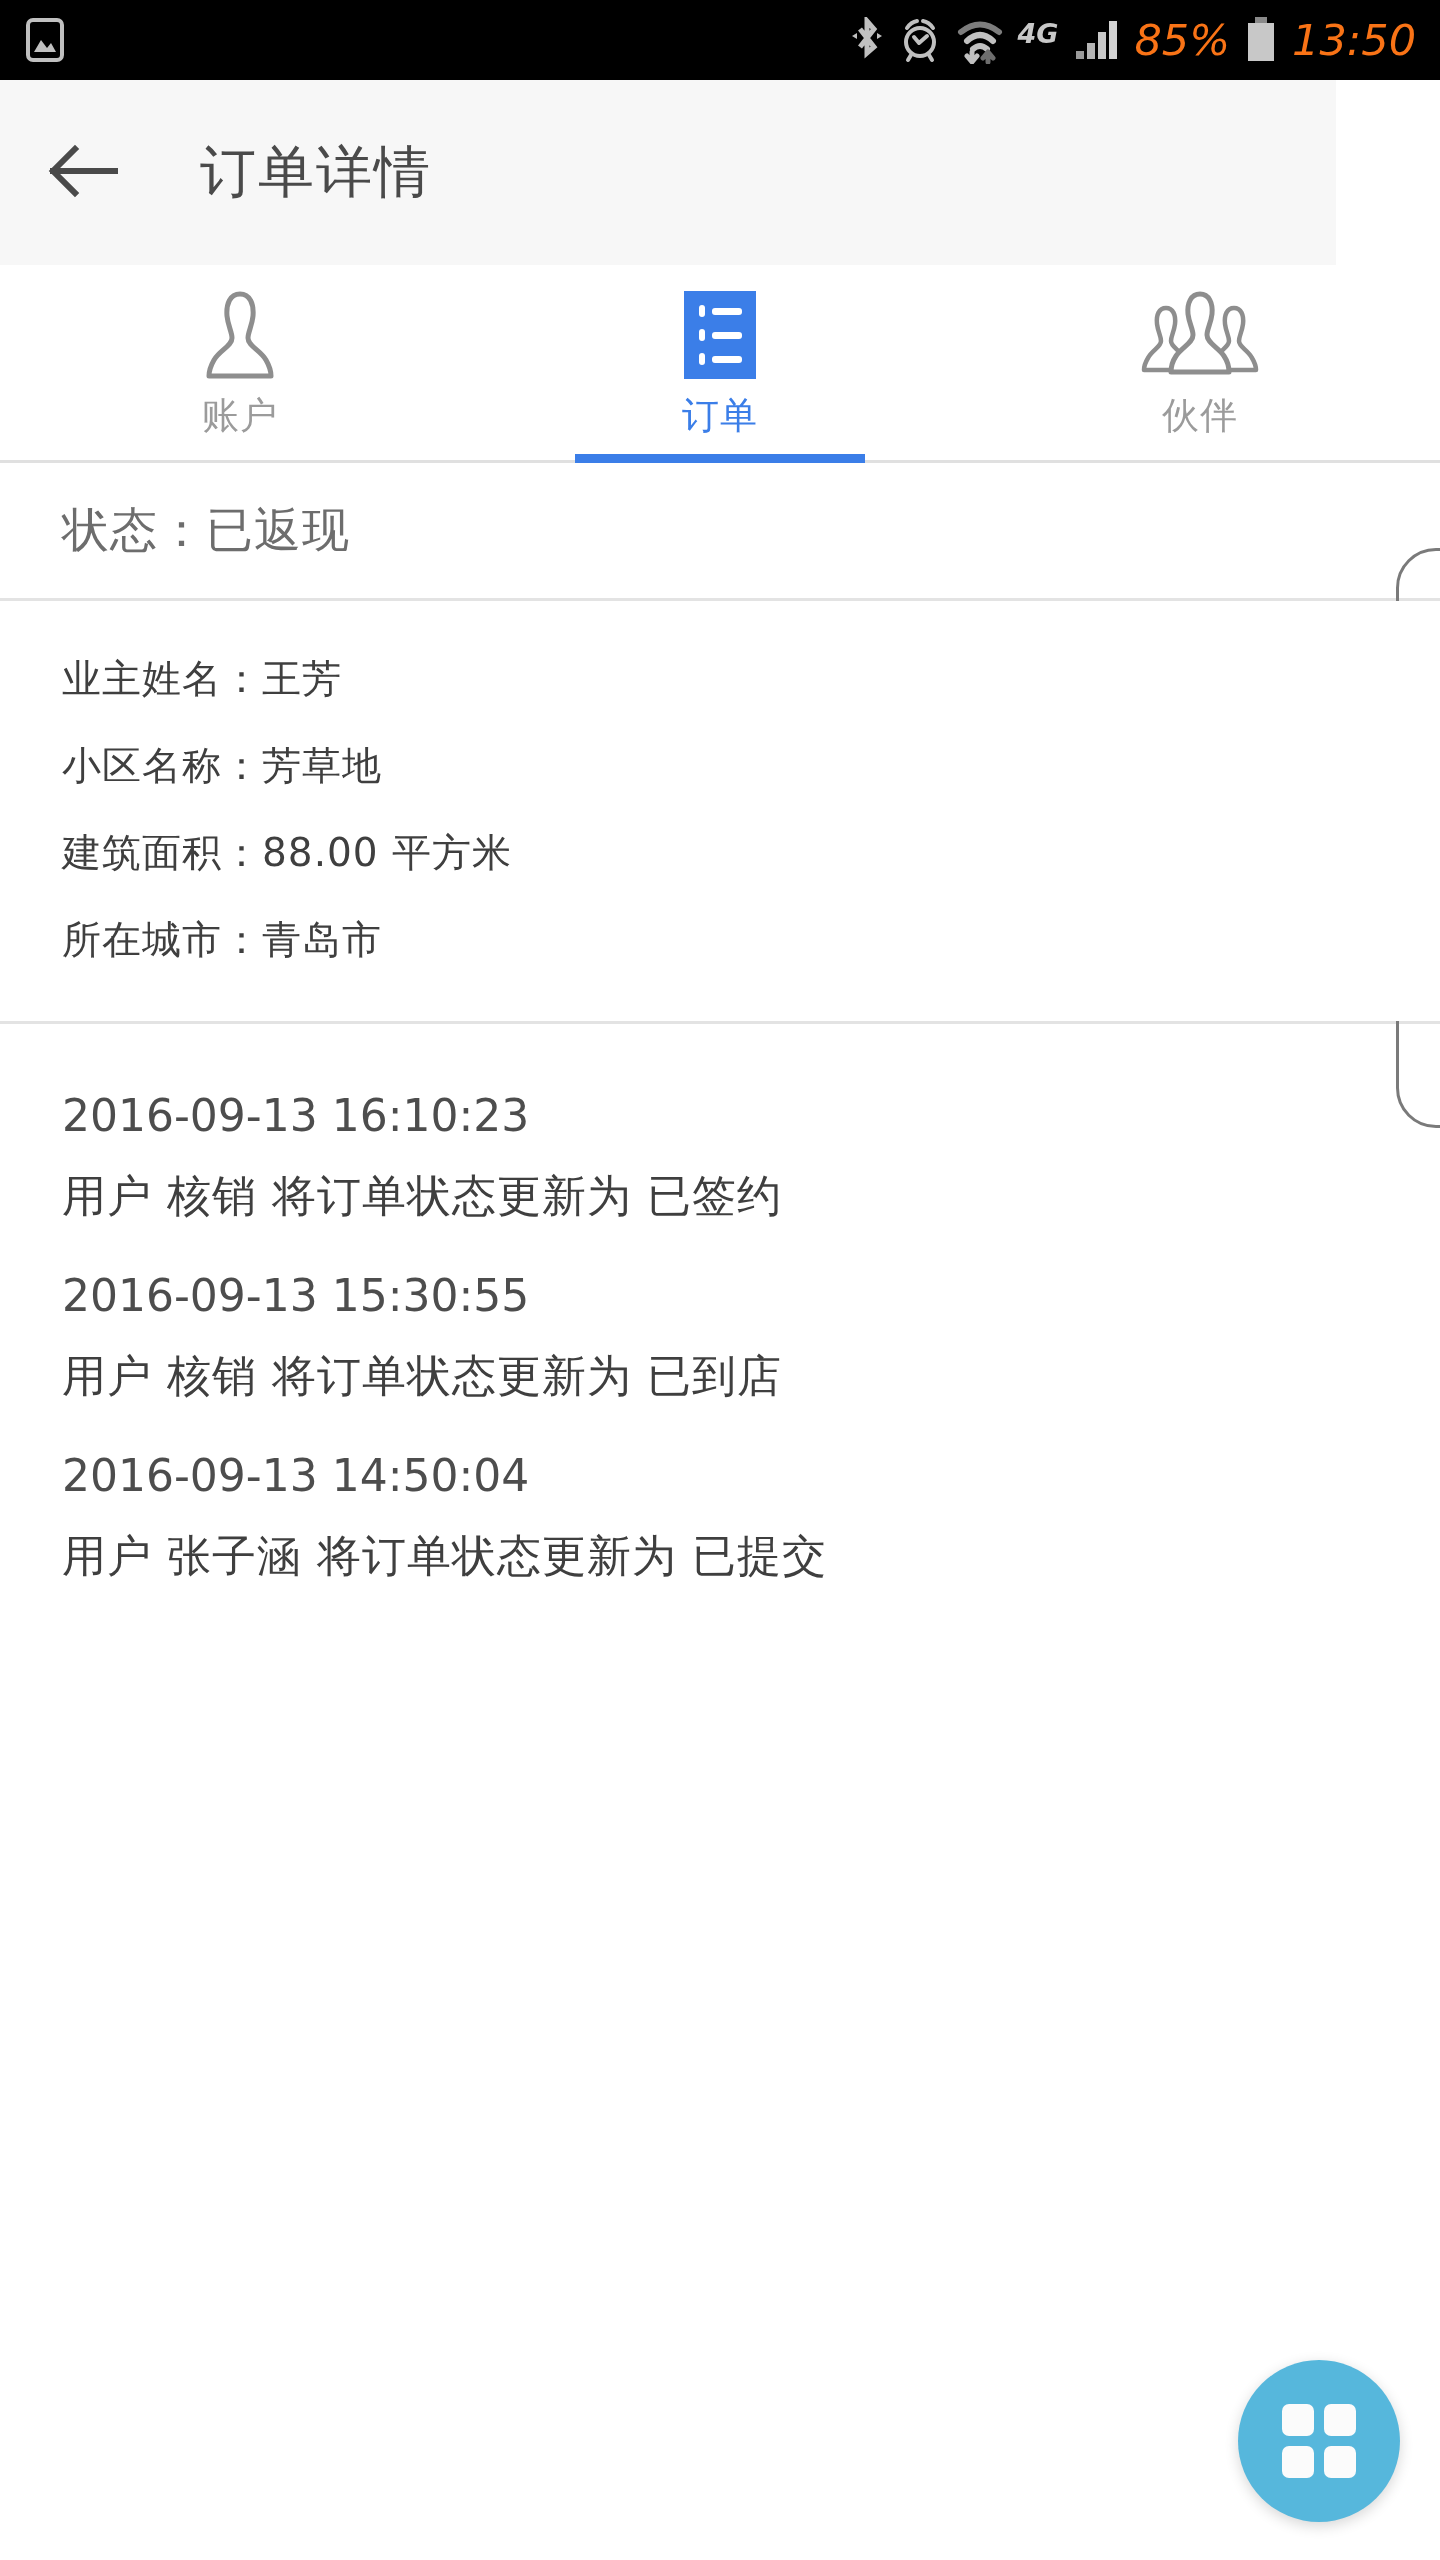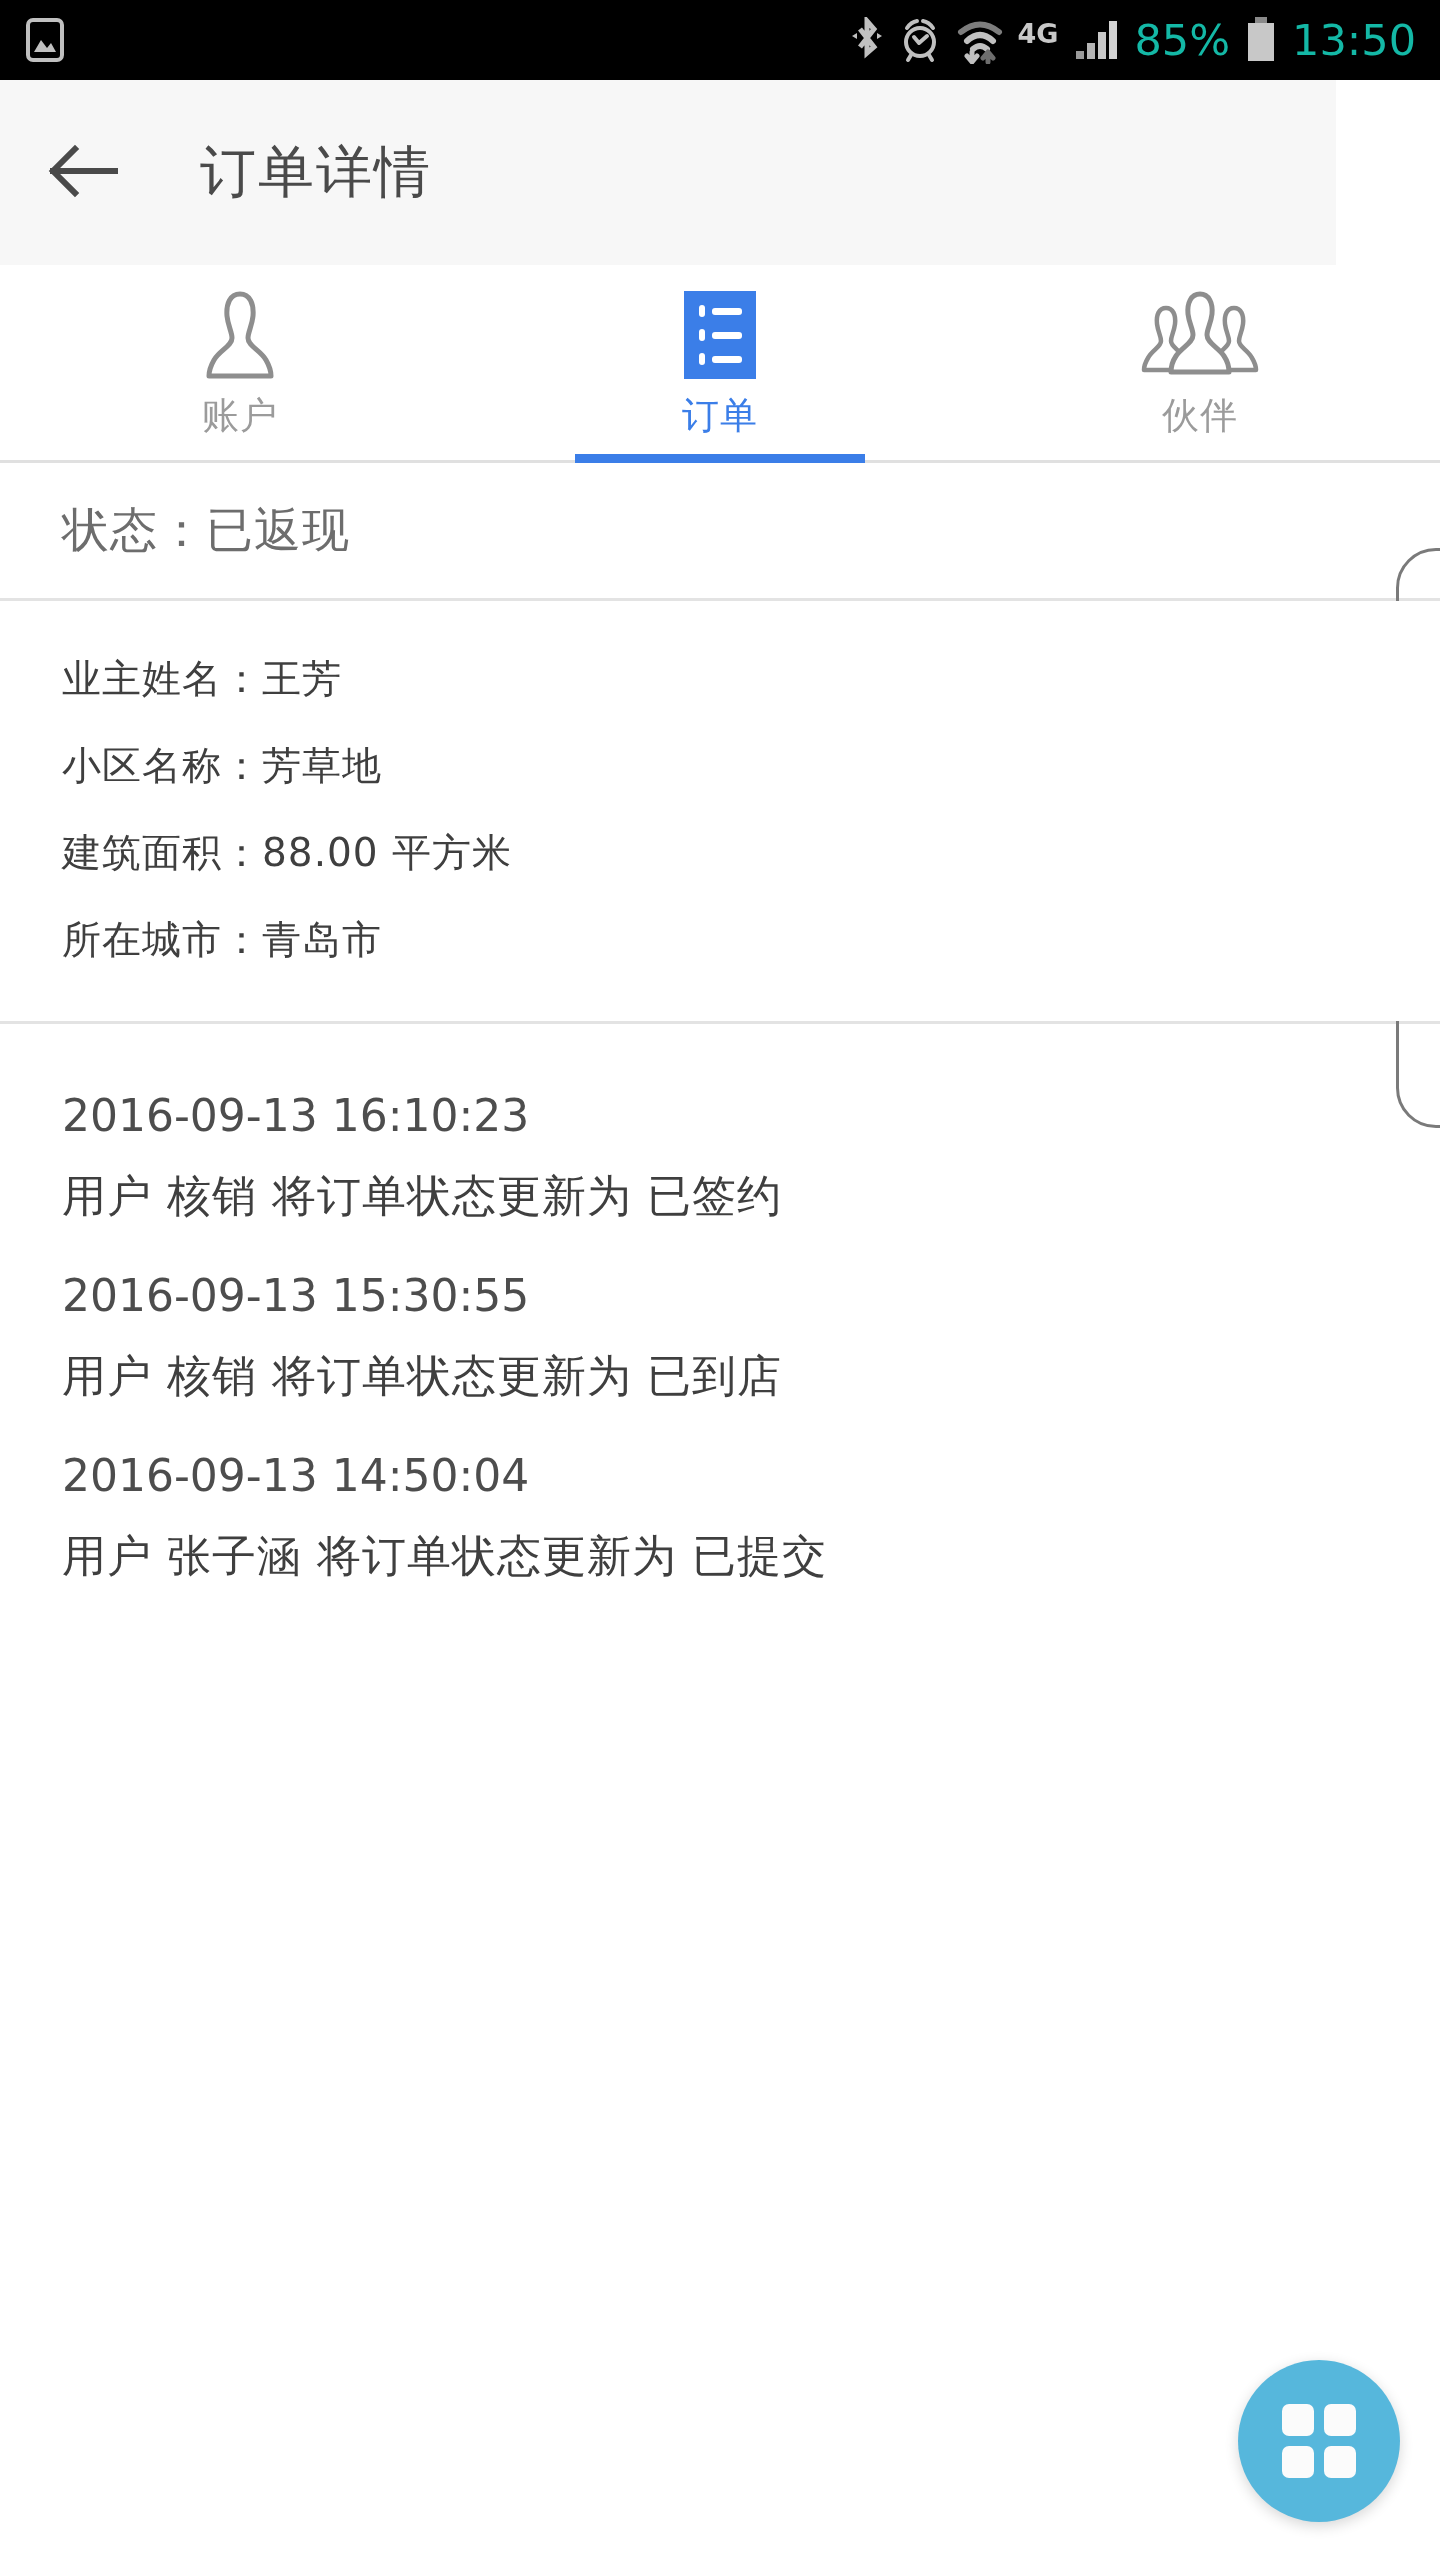--- a/index.html
+++ b/index.html
@@ -20,26 +20,27 @@
   
   .status-bar {
     position: absolute;
     top: 0; left: 0;
     width: 1440px;
     height: 80px;
     background: #000000;
     display: flex;
     align-items: center;
     padding: 0 24px 0 26px;
+    font-style: italic;
   }
   .sb-left { display: flex; align-items: center; gap: 12px; }
   .sb-spacer { flex: 1 1 auto; }
   .sb-right { display: flex; align-items: center; gap: 14px; }
   .sb-text {
-    color: #14b8a6;
+    color: #f97316;
     font-size: 43px;
     font-weight: 400;
     letter-spacing: 0px;
     line-height: 1;
     font-family: "DejaVu Sans", "Liberation Sans", sans-serif;
   }
   .sb-4g {
     color: #c8c8c8;
     font-size: 27px;
     font-weight: 700;

